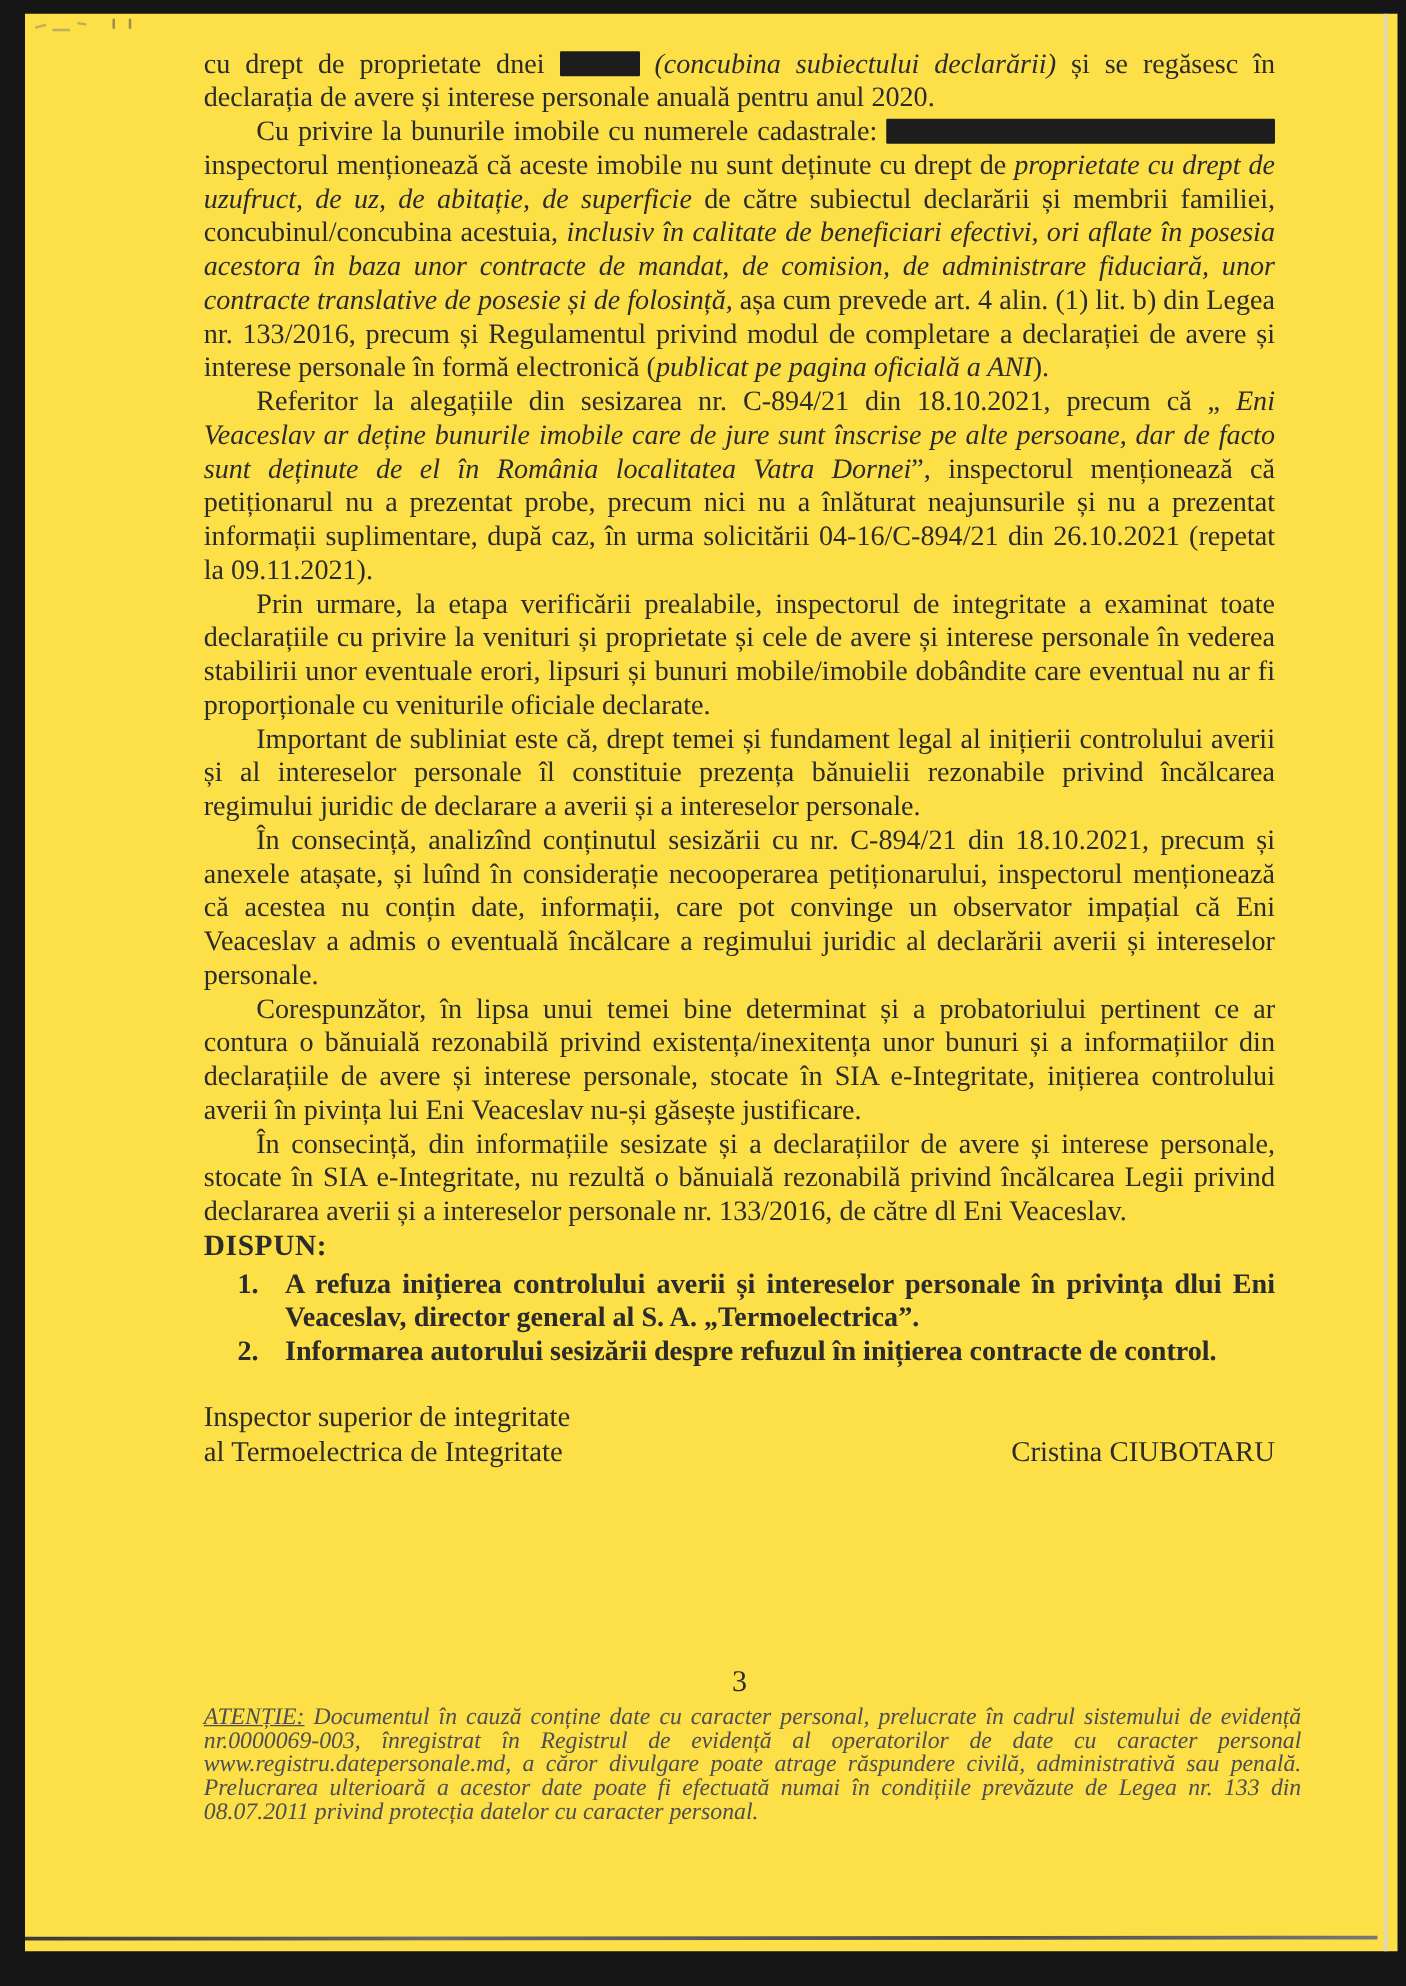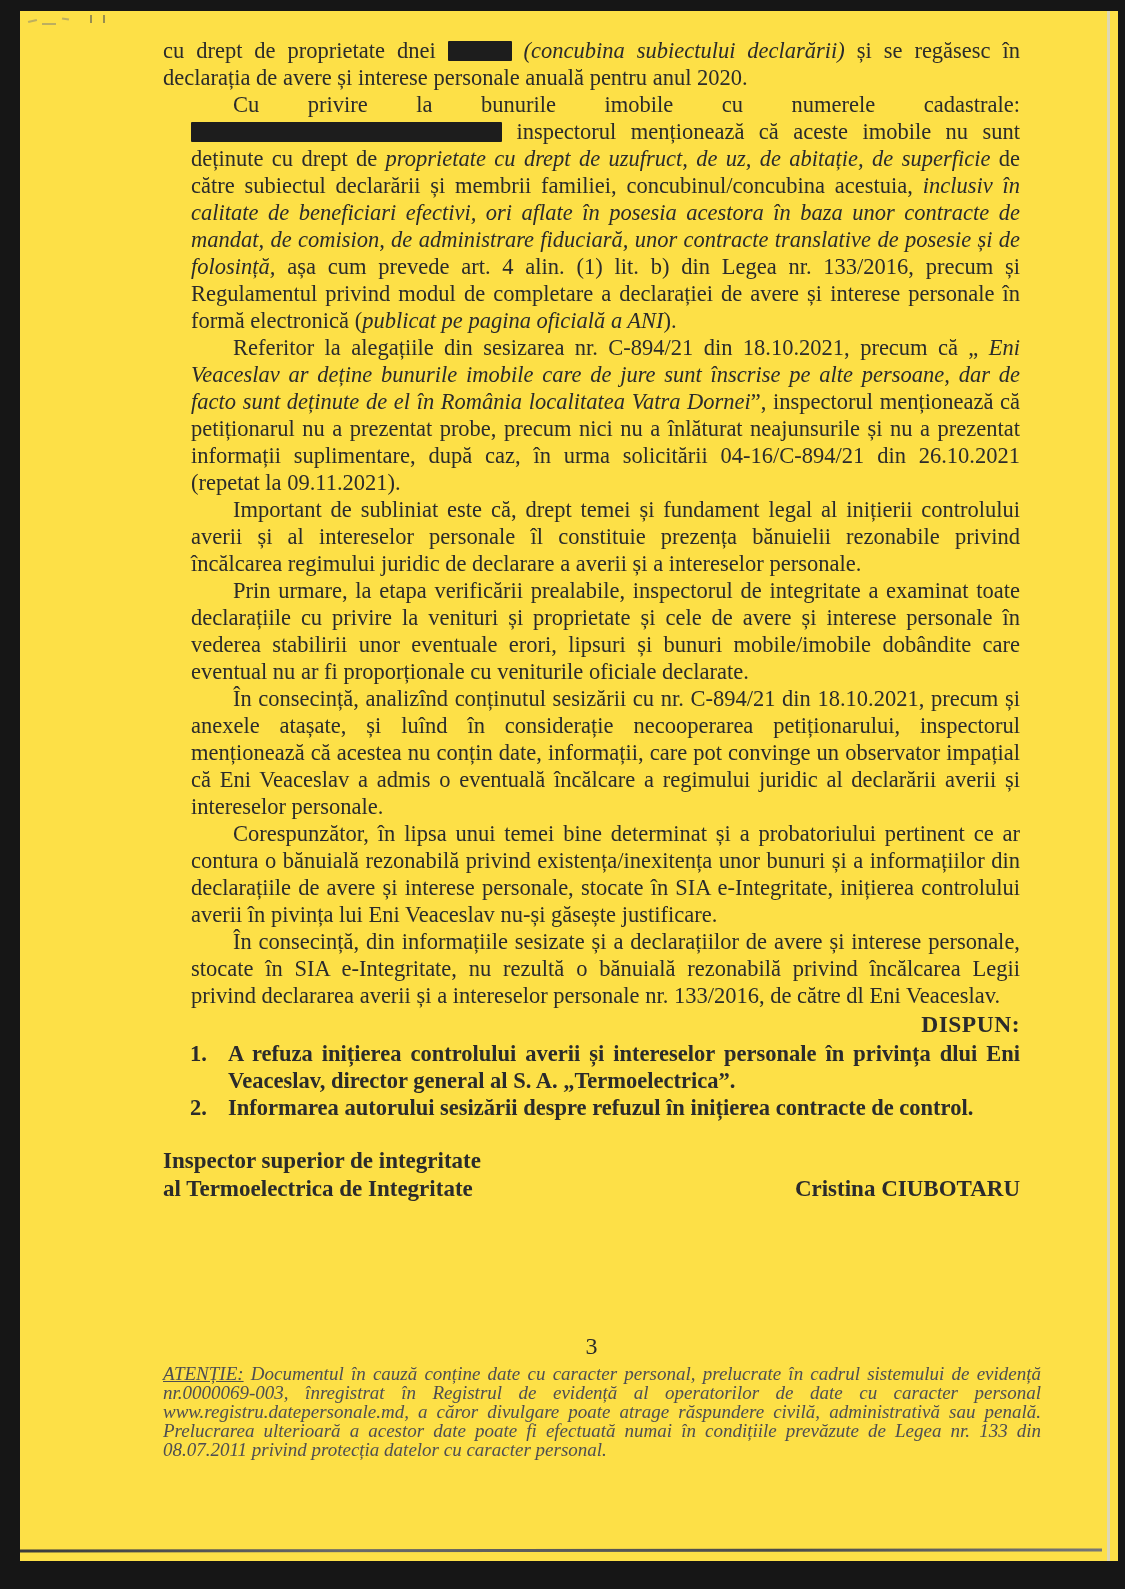--- a/index.html
+++ b/index.html
@@ -29,38 +29,38 @@
   .pmark.m3{left:34px;top:7px;width:7px;height:2px;transform:rotate(10deg);}
   .pmark.m4{left:62px;top:4px;width:11px;height:8px;
     border-left:2.5px solid rgba(70,75,85,.55);
     border-right:2.5px solid rgba(70,75,85,.55);background:none;}
 
   .content{
     position:absolute;left:143px;top:26px;width:857px;
     color:#2b2b2b;font-size:22.5px;line-height:27px;
   }
   .para{margin:0;text-align:justify;}
-  .para.indent{text-indent:42px;margin-left:28px;}
+  .para.indent{text-indent:42px;}
   .it{font-style:italic;}
   .redact{
     display:inline-block;background:#1d1d1d;height:20px;
     vertical-align:-3px;border-radius:1px;
   }
   .heading{
-    text-align:right;font-weight:bold;font-size:23.5px;
+    text-align:left;font-weight:bold;font-size:23.5px;
     margin:2px 0 2px 0;letter-spacing:.5px;
   }
   .dlist{margin:0;}
   .li{display:flex;padding-left:27px;}
   .li-num{width:38px;flex:none;font-weight:bold;}
   .li-text{flex:1;text-align:justify;font-weight:bold;}
 
   .signature{
     margin-top:26px;display:flex;justify-content:space-between;
-    align-items:flex-end;font-weight:bold;font-size:23px;line-height:28px;
+    align-items:flex-end;font-weight:normal;font-size:23px;line-height:28px;
   }
   .sig-name{padding-bottom:0px;}
 
   .page-number{
     position:absolute;left:143px;top:1322px;width:857px;
     text-align:center;color:#2b2b2b;font-size:24px;
   }
   .footer{
     position:absolute;left:143px;top:1353px;width:878px;
     font-style:italic;font-size:19px;line-height:19px;
@@ -78,22 +78,22 @@
     <div class="pmark m2"></div>
     <div class="pmark m3"></div>
     <div class="pmark m4"></div>
   </div>
 
   <div class="content">
     <div>
         <p class="para"><span>cu drept de proprietate dnei </span><span class="redact" style="width: 64px;"></span><span> </span><span class="it">(concubina subiectului declarării)</span><span> și se regăsesc în declarația de avere și interese personale anuală pentru anul 2020.</span></p>
         <p class="para indent"><span>Cu privire la bunurile imobile cu numerele cadastrale: </span><span class="redact" style="width: 311px;"></span><span> inspectorul menționează că aceste imobile nu sunt deținute cu drept de </span><span class="it">proprietate cu drept de uzufruct, de uz, de abitație, de superficie</span><span> de către subiectul declarării și membrii familiei, concubinul/concubina acestuia, </span><span class="it">inclusiv în calitate de beneficiari efectivi, ori aflate în posesia acestora în baza unor contracte de mandat, de comision, de administrare fiduciară, unor contracte translative de posesie și de folosință,</span><span> așa cum prevede art. 4 alin. (1) lit. b) din Legea nr. 133/2016, precum și Regulamentul privind modul de completare a declarației de avere și interese personale în formă electronică (</span><span class="it">publicat pe pagina oficială a ANI</span><span>).</span></p>
         <p class="para indent"><span>Referitor la alegațiile din sesizarea nr. C-894/21 din 18.10.2021, precum că „ </span><span class="it">Eni Veaceslav ar deține bunurile imobile care de jure sunt înscrise pe alte persoane, dar de facto sunt deținute de el în România localitatea Vatra Dornei</span><span>”, inspectorul menționează că petiționarul nu a prezentat probe, precum nici nu a înlăturat neajunsurile și nu a prezentat informații suplimentare, după caz, în urma solicitării 04-16/C-894/21 din 26.10.2021 (repetat la 09.11.2021).</span></p>
+        <p class="para indent"><span>Prin urmare, la etapa verificării prealabile, inspectorul de integritate a examinat toate declarațiile cu privire la venituri și proprietate și cele de avere și interese personale în vederea stabilirii unor eventuale erori, lipsuri și bunuri mobile/imobile dobândite care eventual nu ar fi proporționale cu veniturile oficiale declarate.</span></p>
         <p class="para indent"><span>Important de subliniat este că, drept temei și fundament legal al inițierii controlului averii și al intereselor personale îl constituie prezența bănuielii rezonabile privind încălcarea regimului juridic de declarare a averii și a intereselor personale.</span></p>
-        <p class="para indent"><span>Prin urmare, la etapa verificării prealabile, inspectorul de integritate a examinat toate declarațiile cu privire la venituri și proprietate și cele de avere și interese personale în vederea stabilirii unor eventuale erori, lipsuri și bunuri mobile/imobile dobândite care eventual nu ar fi proporționale cu veniturile oficiale declarate.</span></p>
         <p class="para indent"><span>În consecință, analizînd conținutul sesizării cu nr. C-894/21 din 18.10.2021, precum și anexele atașate, și luînd în considerație necooperarea petiționarului, inspectorul menționează că acestea nu conțin date, informații, care pot convinge un observator impațial că Eni Veaceslav a admis o eventuală încălcare a regimului juridic al declarării averii și intereselor personale.</span></p>
         <p class="para indent"><span>Corespunzător, în lipsa unui temei bine determinat și a probatoriului pertinent ce ar contura o bănuială rezonabilă privind existența/inexitența unor bunuri și a informațiilor din declarațiile de avere și interese personale, stocate în SIA e-Integritate, inițierea controlului averii în pivința lui Eni Veaceslav nu-și găsește justificare.</span></p>
         <p class="para indent"><span>În consecință, din informațiile sesizate și a declarațiilor de avere și interese personale, stocate în SIA e-Integritate, nu rezultă o bănuială rezonabilă privind încălcarea Legii privind declararea averii și a intereselor personale nr. 133/2016, de către dl Eni Veaceslav.</span></p>
       </div>
 
     <div class="heading">DISPUN:</div>
 
     <div class="dlist">
         <div class="li">
           <span class="li-num">1.</span>

